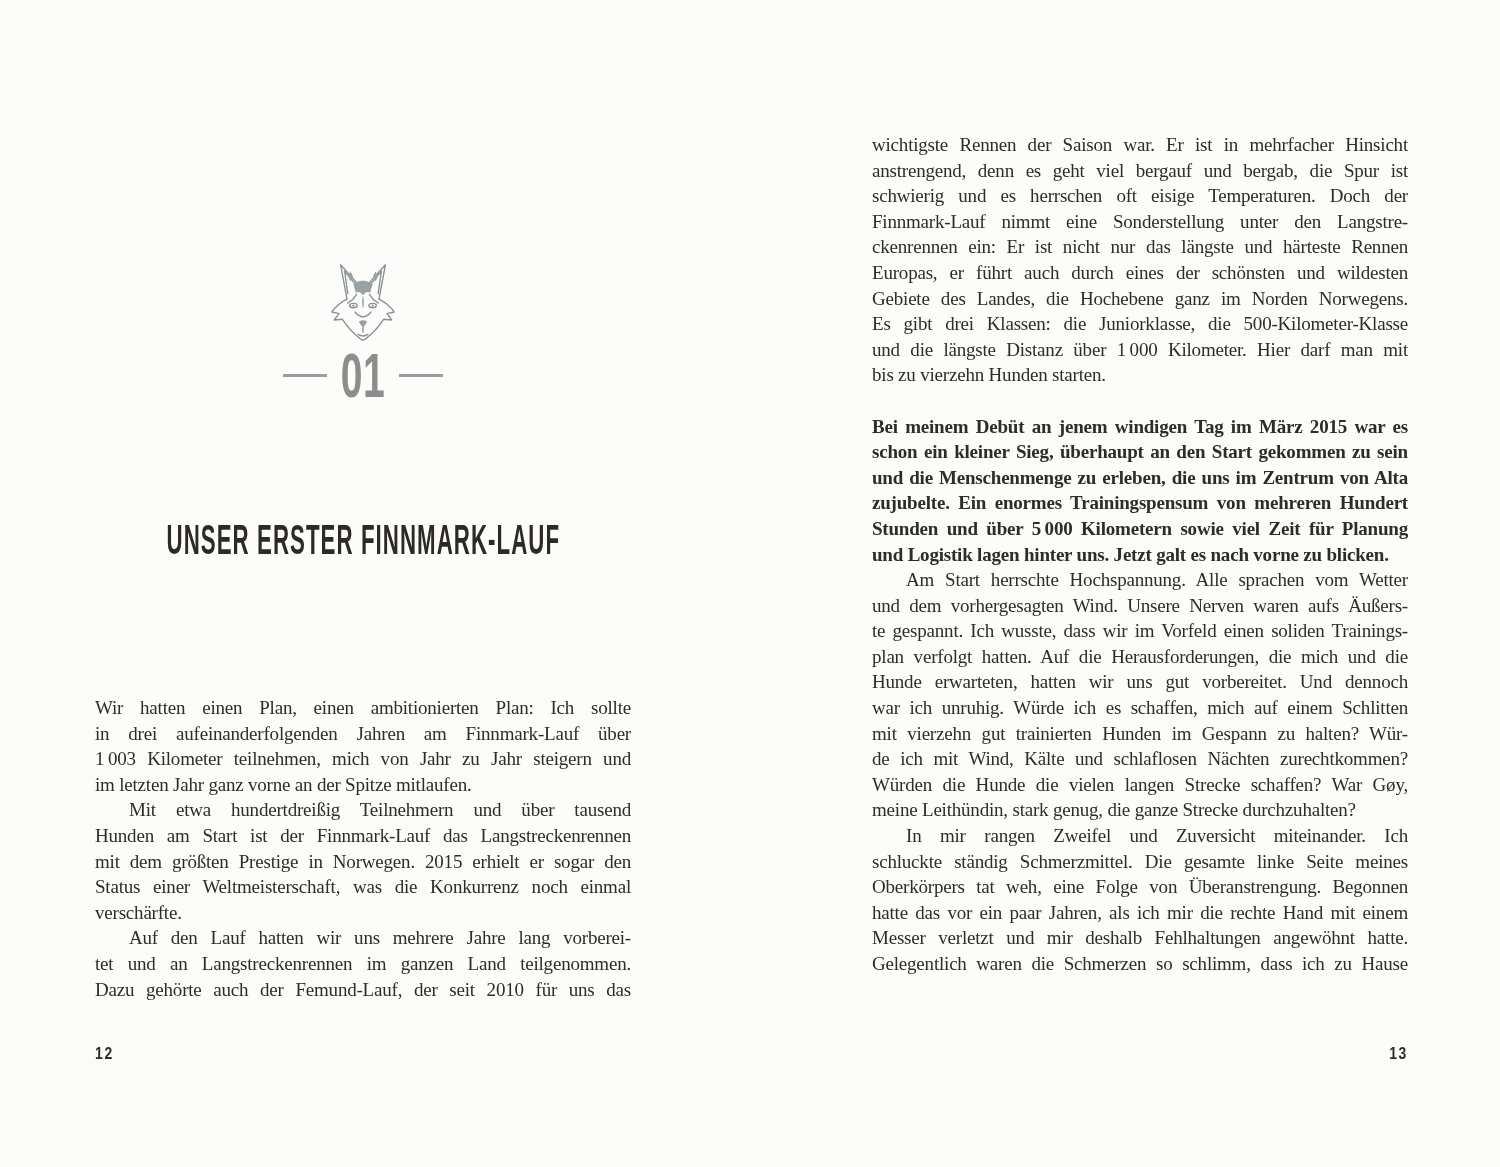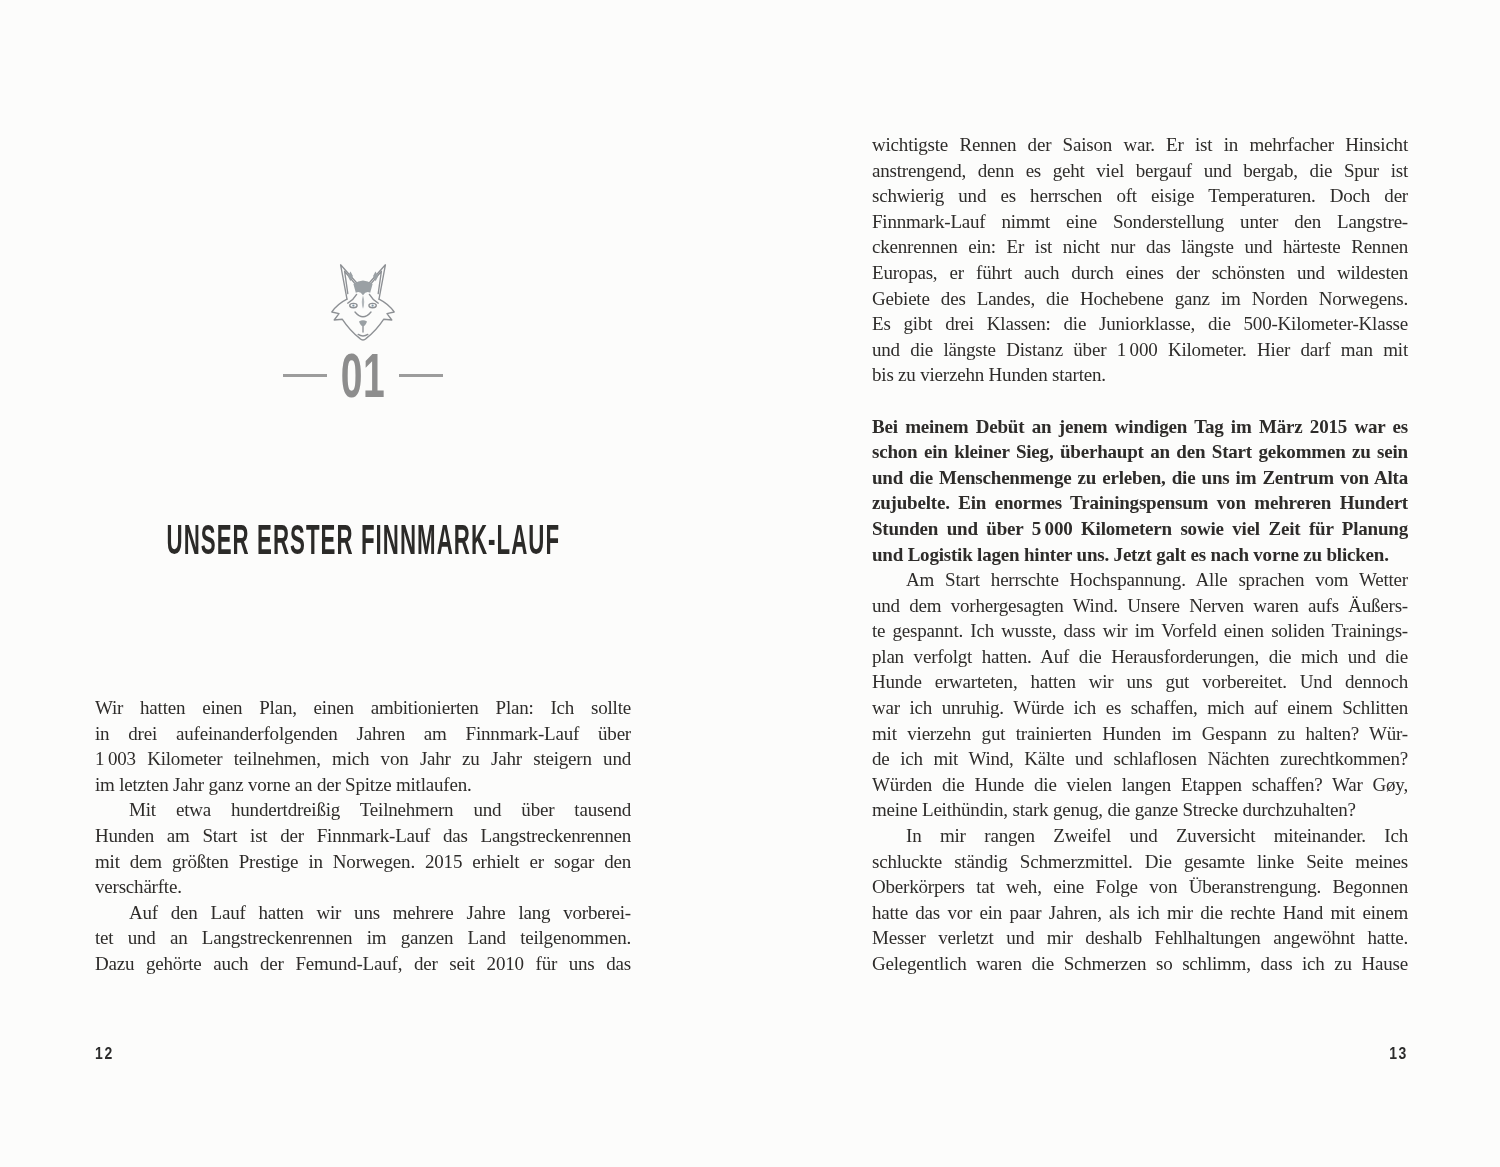--- a/index.html
+++ b/index.html
@@ -128,20 +128,21 @@
         <div class="para">
           <div class="tline">Wir hatten einen Plan, einen ambitionierten Plan: Ich sollte</div>
           <div class="tline">in drei aufeinanderfolgenden Jahren am Finnmark-Lauf über</div>
           <div class="tline">1 003 Kilometer teilnehmen, mich von Jahr zu Jahr steigern und</div>
           <div class="tline endline">im letzten Jahr ganz vorne an der Spitze mitlaufen.</div>
         </div>
         <div class="para">
           <div class="tline indent">Mit etwa hundertdreißig Teilnehmern und über tausend</div>
           <div class="tline">Hunden am Start ist der Finnmark-Lauf das Langstreckenrennen</div>
           <div class="tline">mit dem größten Prestige in Norwegen. 2015 erhielt er sogar den</div>
+          <div class="tline">Status einer Weltmeisterschaft, was die Konkurrenz noch einmal</div>
           <div class="tline endline">verschärfte.</div>
         </div>
         <div class="para">
           <div class="tline indent">Auf den Lauf hatten wir uns mehrere Jahre lang vorberei-</div>
           <div class="tline">tet und an Langstreckenrennen im ganzen Land teilgenommen.</div>
           <div class="tline">Dazu gehörte auch der Femund-Lauf, der seit 2010 für uns das</div>
         </div>
       </div>
 
     <div id="folio-left" class="folio">12</div>
@@ -171,21 +172,21 @@
         </div>
         <div class="para">
           <div class="tline indent">Am Start herrschte Hochspannung. Alle sprachen vom Wetter</div>
           <div class="tline">und dem vorhergesagten Wind. Unsere Nerven waren aufs Äußers-</div>
           <div class="tline">te gespannt. Ich wusste, dass wir im Vorfeld einen soliden Trainings-</div>
           <div class="tline">plan verfolgt hatten. Auf die Herausforderungen, die mich und die</div>
           <div class="tline">Hunde erwarteten, hatten wir uns gut vorbereitet. Und dennoch</div>
           <div class="tline">war ich unruhig. Würde ich es schaffen, mich auf einem Schlitten</div>
           <div class="tline">mit vierzehn gut trainierten Hunden im Gespann zu halten? Wür-</div>
           <div class="tline">de ich mit Wind, Kälte und schlaflosen Nächten zurechtkommen?</div>
-          <div class="tline">Würden die Hunde die vielen langen Etappen schaffen? War Gøy,</div>
+          <div class="tline">Würden die Hunde die vielen langen Strecke schaffen? War Gøy,</div>
           <div class="tline endline">meine Leithündin, stark genug, die ganze Strecke durchzuhalten?</div>
         </div>
         <div class="para">
           <div class="tline indent">In mir rangen Zweifel und Zuversicht miteinander. Ich</div>
           <div class="tline">schluckte ständig Schmerzmittel. Die gesamte linke Seite meines</div>
           <div class="tline">Oberkörpers tat weh, eine Folge von Überanstrengung. Begonnen</div>
           <div class="tline">hatte das vor ein paar Jahren, als ich mir die rechte Hand mit einem</div>
           <div class="tline">Messer verletzt und mir deshalb Fehlhaltungen angewöhnt hatte.</div>
           <div class="tline">Gelegentlich waren die Schmerzen so schlimm, dass ich zu Hause</div>
         </div>

